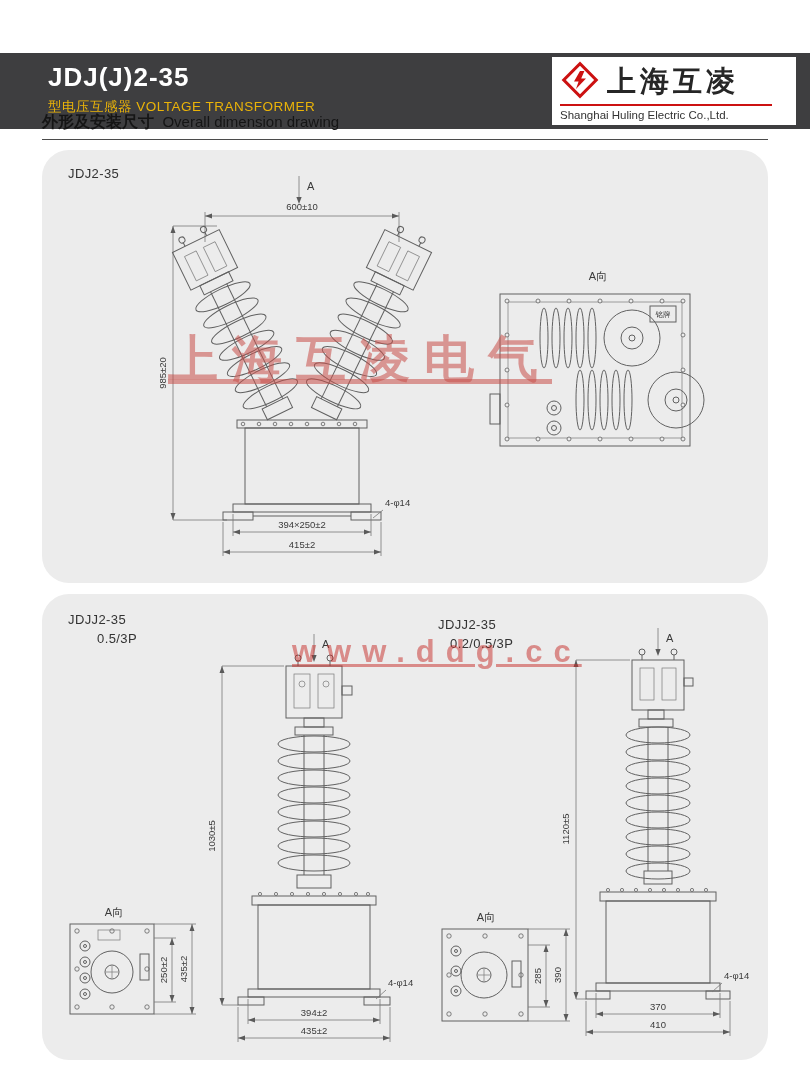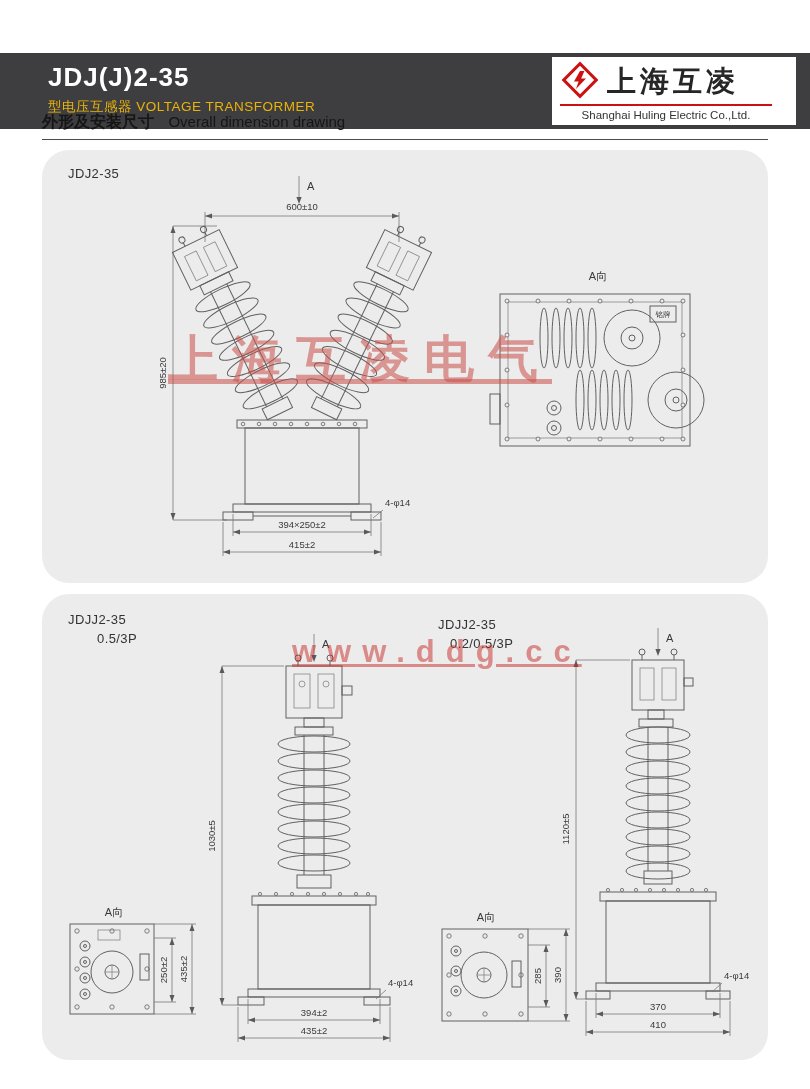--- a/index.html
+++ b/index.html
@@ -4,31 +4,31 @@
 <style>
   * { margin:0; padding:0; box-sizing:border-box; }
   html,body { background:#ffffff; }
   body { font-family:"Liberation Sans","DejaVu Sans",sans-serif; }
   .page { position:relative; width:810px; height:1089px; background:#fff; overflow:hidden; }
 
   
   .hdr { position:absolute; left:0; top:10px; width:810px; height:76px; background:#3e3e40;margin-top:43px; }
   .hdr-model { position:absolute; left:48px; top:9px; color:#ffffff; font-size:26px; font-weight:bold; letter-spacing:1px; }
   .hdr-sub { position:absolute; left:48px; top:45px; color:#eab308; font-size:13.5px; letter-spacing:0.5px; }
-  .brand-box { position:absolute; right:14px; top:4px; width:244px; height:68px; background:#ffffff; padding:4px 24px 4px 8px;text-align:center; }
+  .brand-box { position:absolute; right:14px; top:4px; width:244px; height:68px; background:#ffffff; padding:4px 24px 4px 8px; }
   .brand-top { display:flex; align-items:center; gap:7px; height:42px; }
   .brand-name { font-size:29px; font-weight:bold; color:#262626; letter-spacing:4px;
                 font-family:"Liberation Serif","DejaVu Serif",serif; }
   .brand-line { height:2px; background:#cc1111; margin-top:1px; }
   .brand-company { font-size:11.5px; color:#333; margin-top:3px; }
 
   
   .section-title { position:absolute; left:42px; top:112px; color:#151515; }
   .st-cn { font-size:16px; font-weight:bold; }
-  .st-en { font-size:15px; margin-left:10px; }
+  .st-en { font-size:15px; margin-left:4px; }
   .title-rule { position:absolute; left:42px; top:139px; width:726px; height:1px; background:#4b4b4b; }
 
   
   .panel { position:absolute; left:42px; width:726px; background:#ececec;border-radius:27px; }
   .panel1 { top:150px; height:433px; }
   .panel2 { top:594px; height:466px; }
   .panel-label { position:absolute; font-size:13px; color:#333; letter-spacing:0.4px; }
 
   
   svg.dwg { position:absolute; overflow:visible; }

